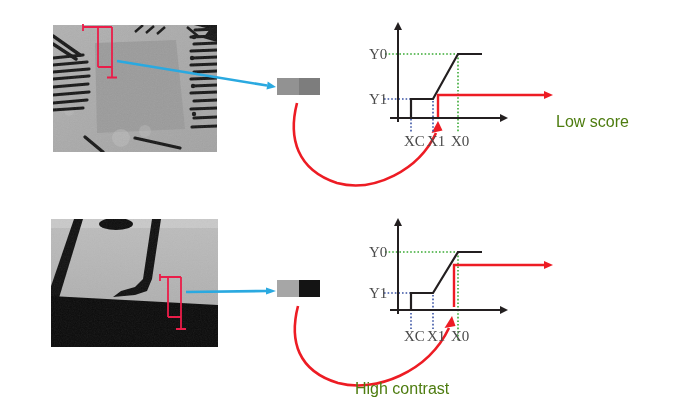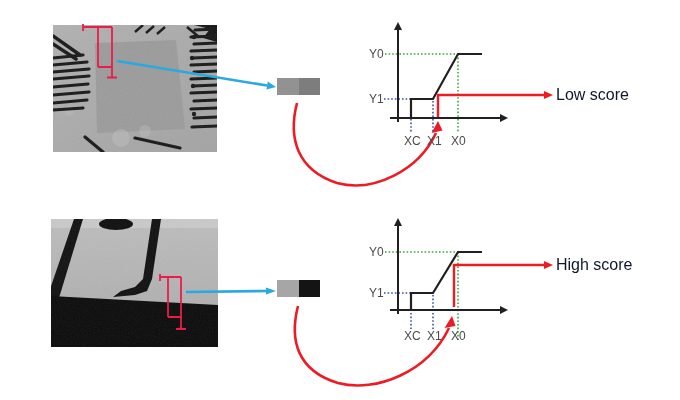--- a/index.html
+++ b/index.html
@@ -1,22 +1,22 @@
 <!DOCTYPE html>
 <html><head>
 <meta charset="utf-8">
 <style>
   html,body{margin:0;padding:0;background:#ffffff;}
   .stage{position:relative;width:680px;height:400px;background:#ffffff;overflow:hidden;
          font-family:"Liberation Sans",sans-serif;}
   .photo{position:absolute;}
   .overlay{position:absolute;left:0;top:0;width:680px;height:400px;}
-  .axis-label{position:absolute;font-family:Liberation Sans, sans-serif;font-size:12px;
+  .axis-label{position:absolute;font-family:Liberation Serif, serif;font-size:15px;
               color:#4a4a4a;line-height:10px;white-space:nowrap;}
-  .big-label{position:absolute;font-size:16px;color:#0f172a;line-height:18px;white-space:nowrap;}
+  .big-label{position:absolute;font-size:16px;color:#4d7c0f;line-height:18px;white-space:nowrap;margin-top:27px;}
 </style>
 </head>
 <body>
 
 <div class="stage">
 
   <svg class="photo" style="left:53px;top:25px" width="164" height="127" viewBox="0 0 164 127">
     <defs>
       <linearGradient id="bgTop" x1="0" y1="0" x2="1" y2="1">
         <stop offset="0" stop-color="#b1b1b1"></stop>
@@ -123,14 +123,14 @@
   <span class="axis-label" style="left:427px;top:136px">X1</span>
   <span class="axis-label" style="left:451px;top:136px">X0</span>
 
   <span class="axis-label" style="left:369px;top:247px">Y0</span>
   <span class="axis-label" style="left:369px;top:288px">Y1</span>
   <span class="axis-label" style="left:404px;top:331px">XC</span>
   <span class="axis-label" style="left:427px;top:331px">X1</span>
   <span class="axis-label" style="left:451px;top:331px">X0</span>
 
   <span class="big-label" style="left:556px;top:86px">Low score</span>
-  <span class="big-label" style="left:556px;top:256px">High score</span>
+  <span class="big-label" style="left:355px;top:353px">High contrast</span>
 </div>
 
 </body></html>

